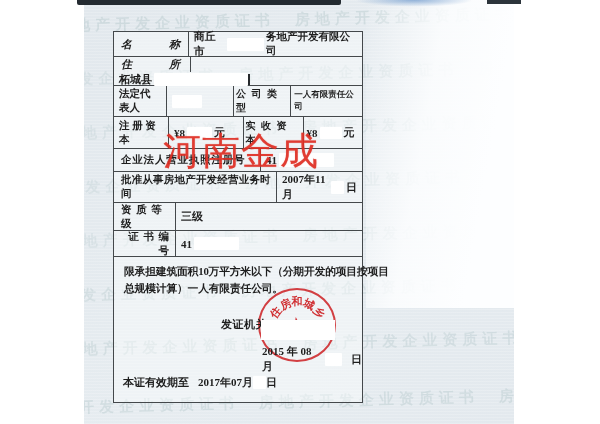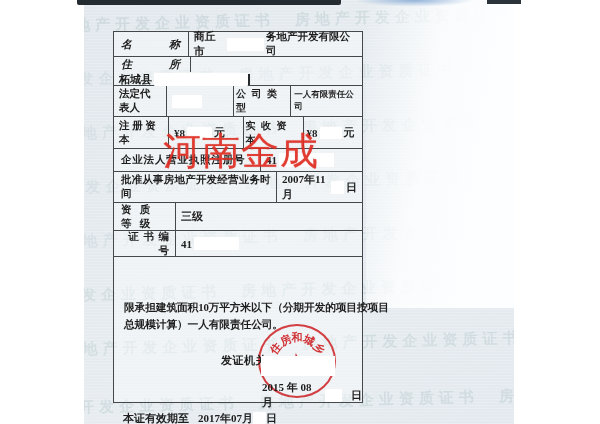--- a/index.html
+++ b/index.html
@@ -43,35 +43,35 @@
             background:radial-gradient(ellipse 50% 100% at 50% 0%, rgba(92,140,198,.65), rgba(92,140,198,0) 75%); }
   .strip2 { position:absolute; left:487px; top:0; width:34px; height:4px; background:#2c343b; z-index:8; }
 
   
   .cert-table {
     position:absolute; left:29px; top:31px; width:250px; height:372px;
     border:1px solid #44484b; z-index:3; background:rgba(250,252,253,.45);
     display:flex; flex-direction:column;
   }
   .row { display:flex; align-items:stretch; border-bottom:1px solid #44484b; flex:0 0 auto; }
-  .row:last-child { border-bottom:none; flex:1 1 auto; position:relative;margin-top:36px; }
+  .row:last-child { border-bottom:none; flex:1 1 auto; position:relative; }
   .cell { display:flex; align-items:center; padding:0 5px; }
   .lab  { font-weight:bold; font-size:10.5px; letter-spacing:1px; border-right:1px solid #44484b; padding-left:7px; }
   .val  { font-weight:bold; font-size:11px; flex:1 1 auto; gap:2px; }
 
   .row-name   { height:25px; } .row-name .lab, .row-addr .lab { width:77px; font-size:11px;font-style:italic; }
   .row-addr   { height:29px;flex-direction:column; }
   .row-legal  { height:31px; } .row-legal .lab1, .row-capital .lab1 { width:55px; letter-spacing:0; padding-left:5px; }
   .row-capital{ height:32px; }
   .mid-val { width:70px; border-right:1px solid #44484b; }
   .lab2 { width:60px; font-size:10px; letter-spacing:1.5px; border-right:1px solid #44484b; justify-content:center; padding:0 2px; font-weight:bold; display:flex; align-items:center;}
   .val2 { flex:1 1 auto; font-size:8.5px; font-weight:bold; letter-spacing:0; padding:0 3px; display:flex; align-items:center;}
   .row-license{ height:23px; } .row-license .lab { width:147px; letter-spacing:.8px; }
   .row-approve{ height:31px; } .row-approve .lab { width:182px; letter-spacing:.2px; }
-  .row-grade  { height:28px;font-family:Liberation Mono, monospace; } .row-grade .lab, .row-certno .lab { width:62px; }
+  .row-grade  { height:28px; } .row-grade .lab, .row-certno .lab { width:62px; }
   .row-certno { height:26px;text-align:right; }
 
   
   .redact { display:inline-block; background:#ffffff; border-radius:1px; height:13px; vertical-align:middle; z-index:5; }
   .tick { display:inline-block; width:2px; height:11px; background:#26292c; margin-left:-2px; }
 
   
   .body-box { position:relative; width:100%; }
   .scope-line { position:absolute; left:10px; font-weight:bold; font-size:10.8px; white-space:nowrap; letter-spacing:-0.2px; }
   .scope-1 { top:8px; }

